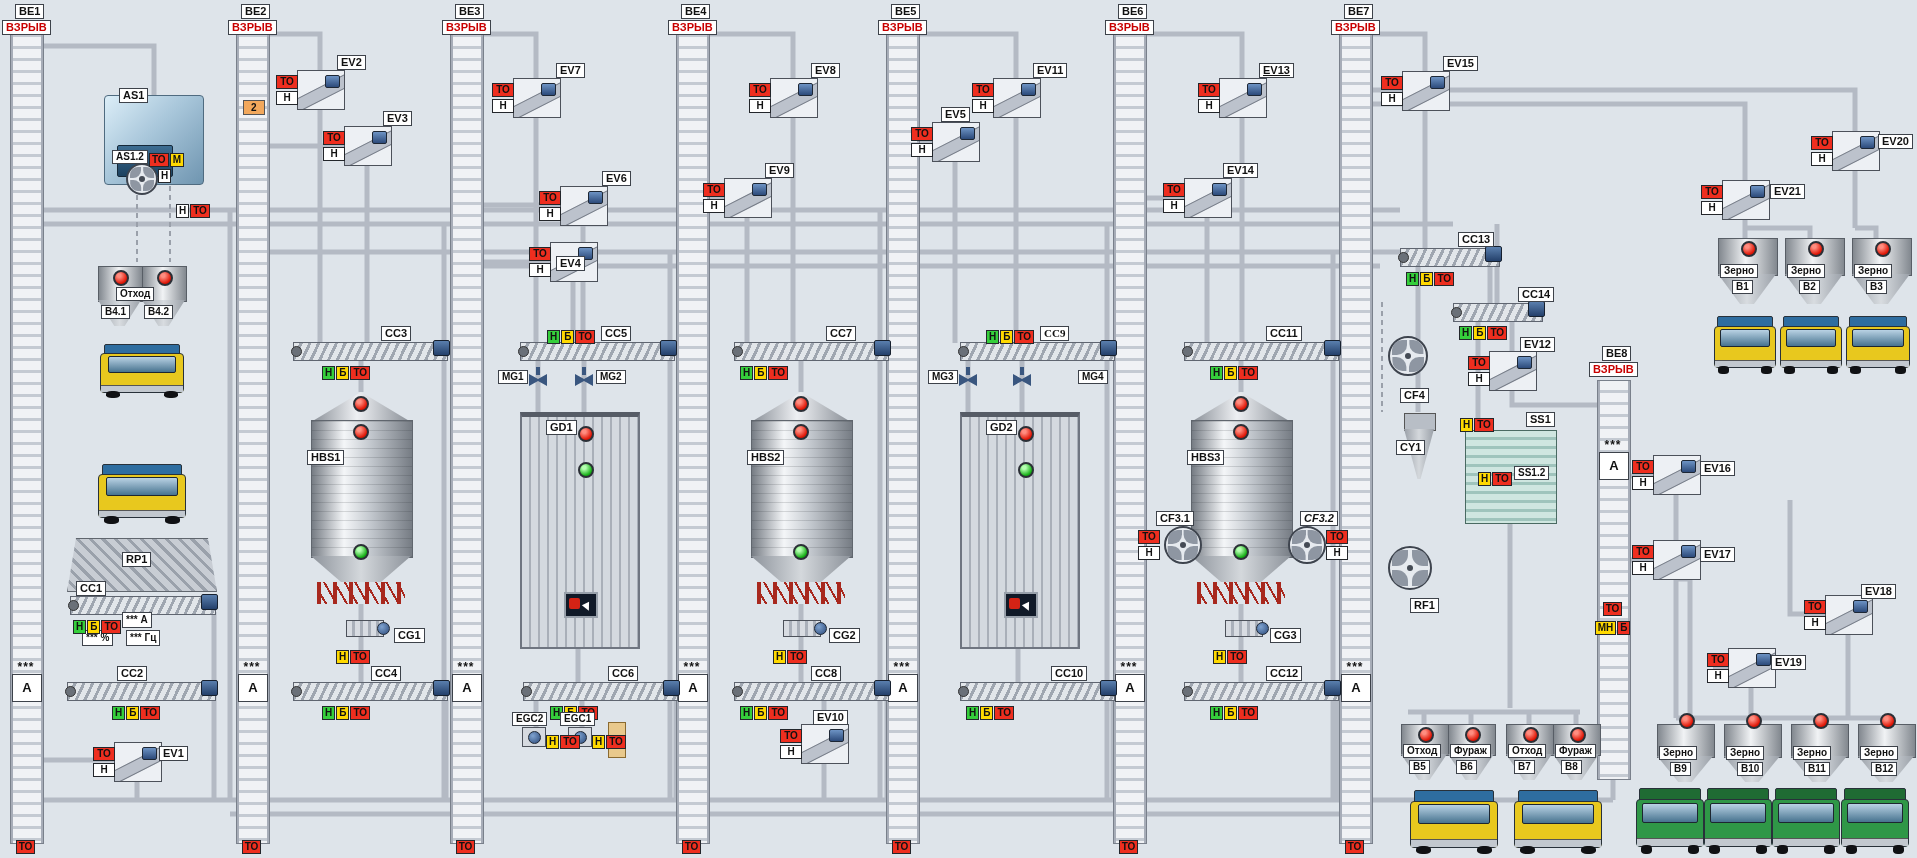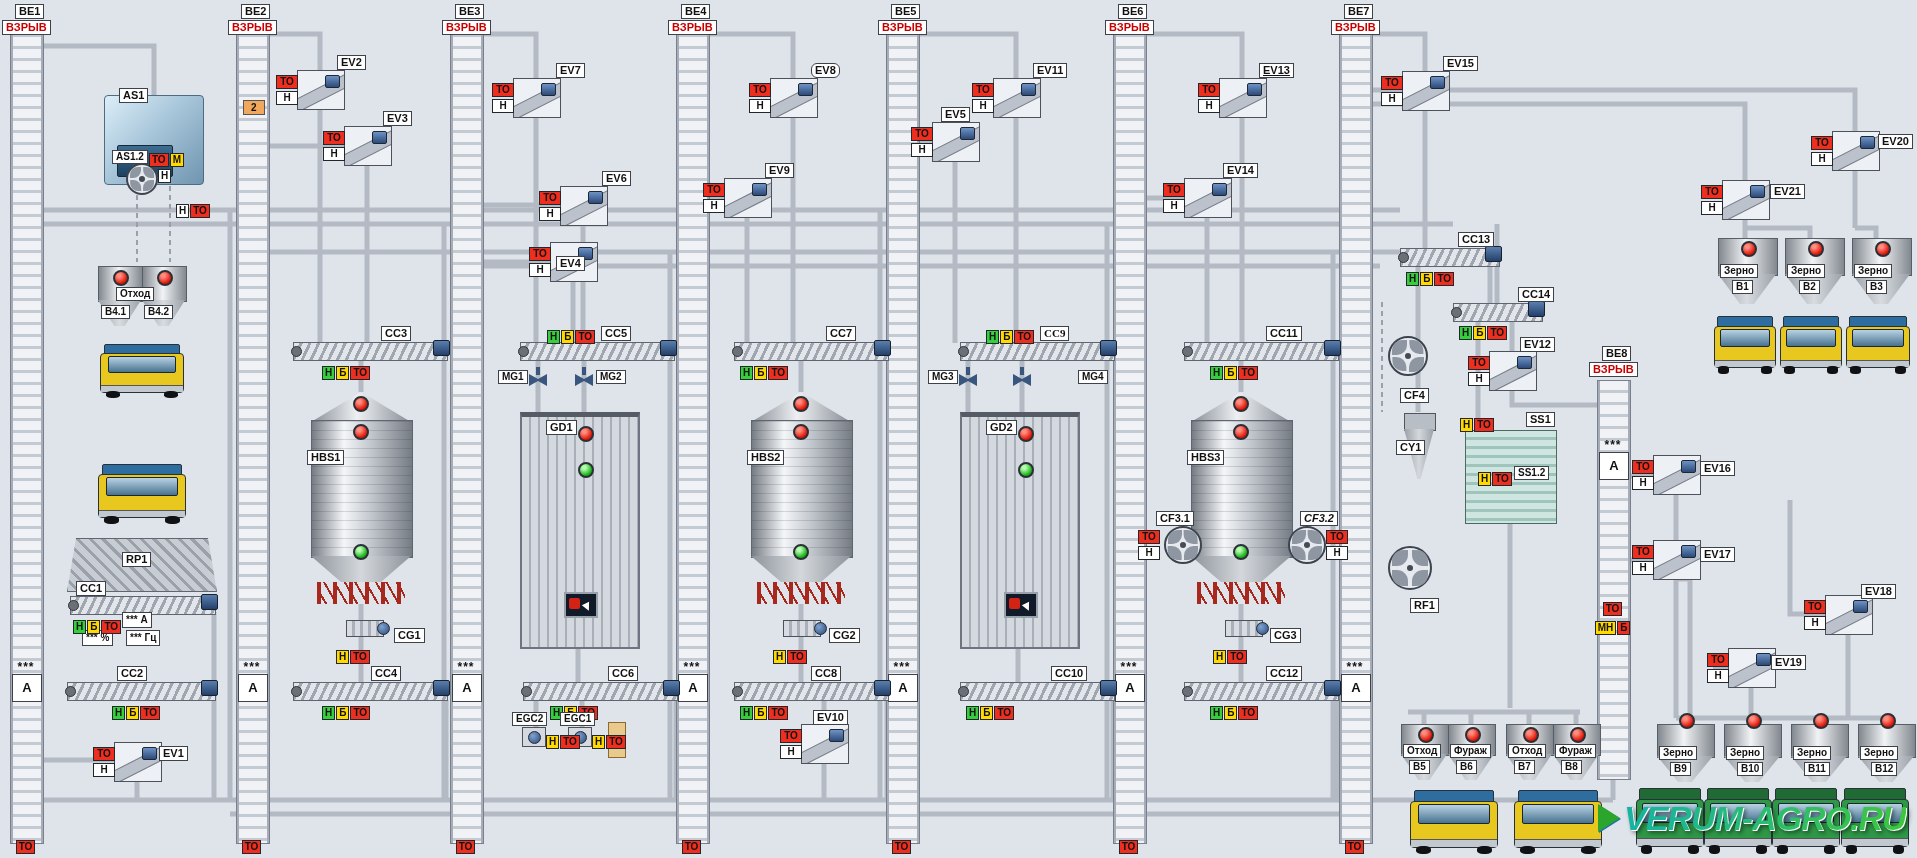--- a/index.html
+++ b/index.html
@@ -271,24 +271,20 @@
   <div class="lbl abs" style="left:1396px;top:440px">CY1</div>
   <div class="inchips abs" style="left:1460px;top:414px">
     <span class="chip yellow">Н</span><span class="chip red">ТО</span></div>
 
   <div class="ss1m abs" style="left:1465px;top:430px;width:90px;height:92px"></div>
   <div class="lbl abs" style="left:1526px;top:412px">SS1</div>
   <div class="lbl abs sm" style="left:1514px;top:466px">SS1.2</div>
   <div class="inchips abs" style="left:1478px;top:468px">
     <span class="chip yellow">Н</span><span class="chip red">ТО</span></div>
 
-  <div class="wm" style="left:1598px;top:800px">
-    <div class="wm-tri"></div>
-    <div class="wm-text">VERUM-AGRO.RU</div>
-  </div>
 
 <div class="grp">
       <div class="lbl" style="left: 15px; top: 4px;">BE1</div>
       <div class="lbl expl" style="left: 2px; top: 20px;">ВЗРЫВ</div>
       <div class="tower" style="left: 10px; top: 24px; width: 32px; height: 818px;"></div>
       <div class="stars" style="left: 10px; top: 660px; width: 32px;">***</div>
       <div class="abox" style="left: 12px; top: 674px;">A</div>
       <div class="bot" style="left: 3px; top: 836px;">
         <span class="chip red">ТО</span>
         <span class="row2"></span>
@@ -421,21 +417,21 @@
     </div>
     <div class="grp">
       <div class="lbl" style="left: 556px; top: 63px;">EV7</div>
       <div class="vchips" style="left: 492px; top: 83px;">
         <span class="chip red">ТО</span>
         <span class="chip white">Н</span>
       </div>
       <div class="vbody" style="left: 513px; top: 78px;"></div>
     </div>
     <div class="grp">
-      <div class="lbl" style="left: 811px; top: 63px; border-radius: 6px;">EV8</div>
+      <div class="lbl" style="left: 811px; top: 63px;">EV8</div>
       <div class="vchips" style="left: 749px; top: 83px;">
         <span class="chip red">ТО</span>
         <span class="chip white">Н</span>
       </div>
       <div class="vbody" style="left: 770px; top: 78px;"></div>
     </div>
     <div class="grp">
       <div class="lbl" style="left: 765px; top: 163px;">EV9</div>
       <div class="vchips" style="left: 703px; top: 183px;">
         <span class="chip red">ТО</span>

